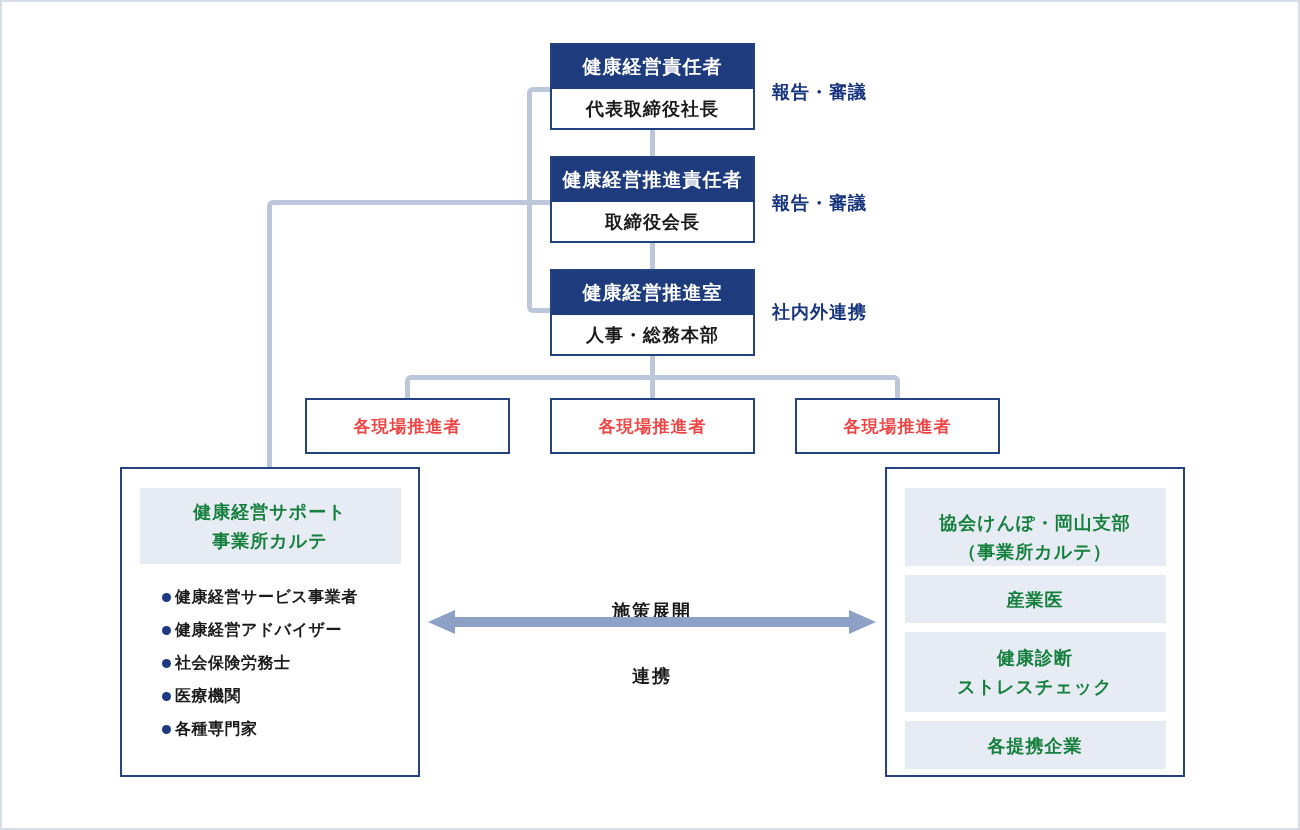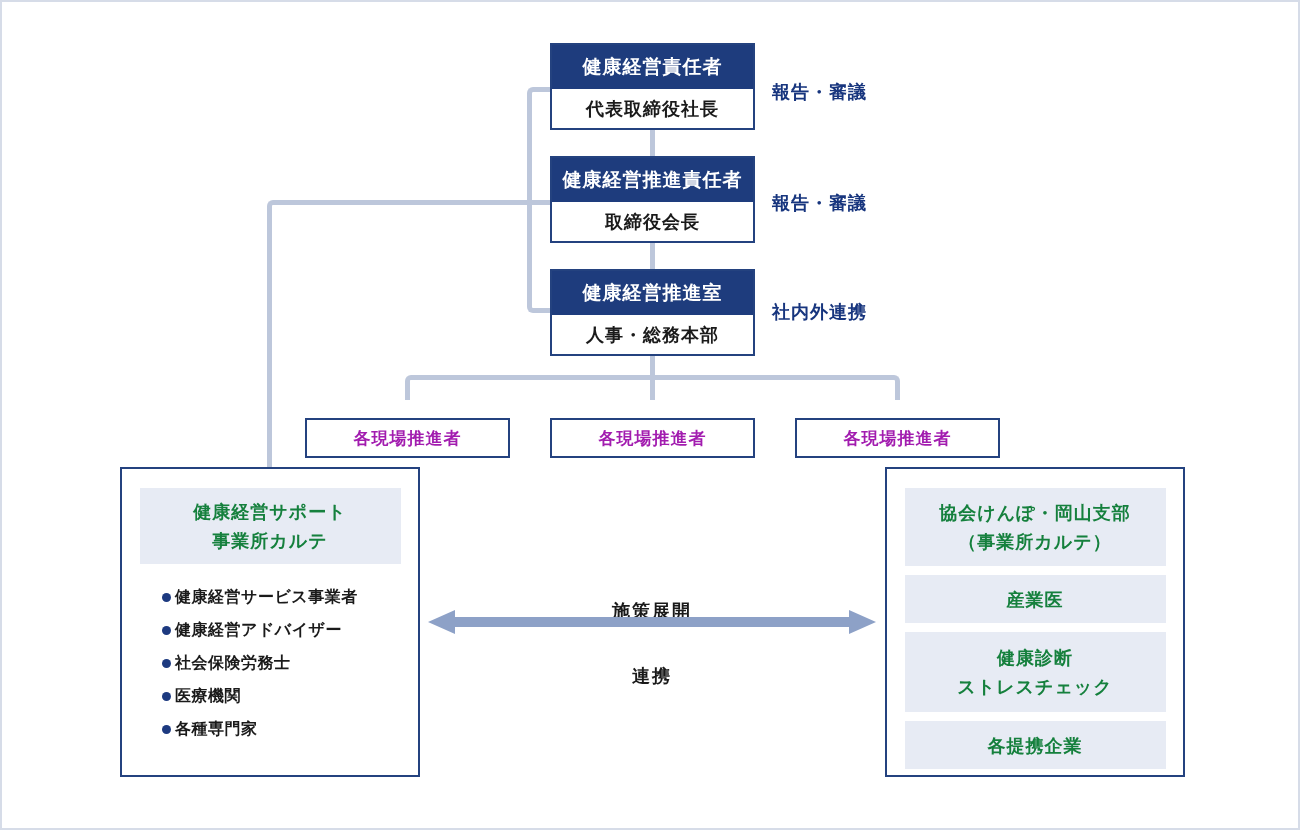--- a/index.html
+++ b/index.html
@@ -57,45 +57,45 @@
     letter-spacing: 1px;
     display: flex; align-items: center; justify-content: center;
   }
   .side-note {
     position: absolute; left: 770px; width: 160px;
     color: #17357e; font-weight: bold; font-size: 18px;
     letter-spacing: 1px; white-space: nowrap;
   }
   
   .field-box {
-    position: absolute; top: 396px; width: 205px; height: 40px;
+    position: absolute; top: 396px; width: 205px; height: 56px;
     box-sizing: border-box; background: #ffffff;
     border: 2px solid #24427f;
-    color: #a21caf; font-weight: bold; font-size: 17px; letter-spacing: 1px;
-    display: flex; align-items: center; justify-content: center; margin-top: 20px;
+    color: #ef4444; font-weight: bold; font-size: 17px; letter-spacing: 1px;
+    display: flex; align-items: center; justify-content: center;
   }
   
   .panel {
     position: absolute; top: 465px; width: 300px; height: 310px;
     box-sizing: border-box; background: #ffffff;
     border: 2px solid #24427f;
   }
   .panel-left  { left: 118px; }
   .panel-right { left: 883px; }
   .band {
     box-sizing: border-box; width: 261px; margin: 0 auto;
     background: #e7ebf4; color: #15803d;
     font-weight: bold; font-size: 18px; letter-spacing: 1px;
     display: flex; flex-direction: column;
     align-items: center; justify-content: center;
     line-height: 29px; text-align: center;
   }
   .panel-left .band-title { margin-top: 19px; height: 76px; }
   .panel-right .band { margin-top: 9px; }
-  .panel-right .band.first { margin-top: 19px; }
+  .panel-right .band.first { margin-top: 19px; justify-content: flex-end; }
   .h78 { height: 78px; } .h44 { height: 48px; } .h80 { height: 80px; }
   .bullet-list { position: absolute; left: 40px; top: 112px; }
   .bullet-row {
     display: flex; align-items: center; height: 33px;
     color: #1a1a1a; font-weight: bold; font-size: 16px; letter-spacing: 0.5px;
     white-space: nowrap;
   }
   .dot {
     width: 9px; height: 9px; border-radius: 50%;
     background: #1d3a80; margin-right: 4px; flex: 0 0 auto;

